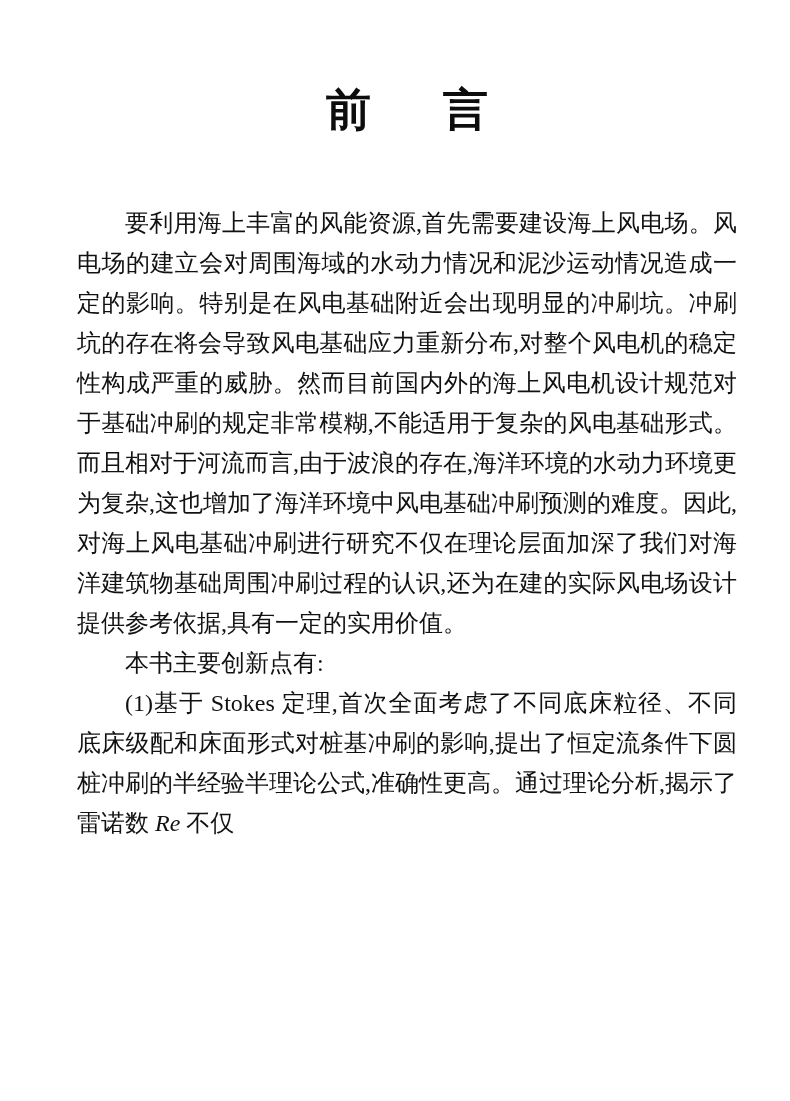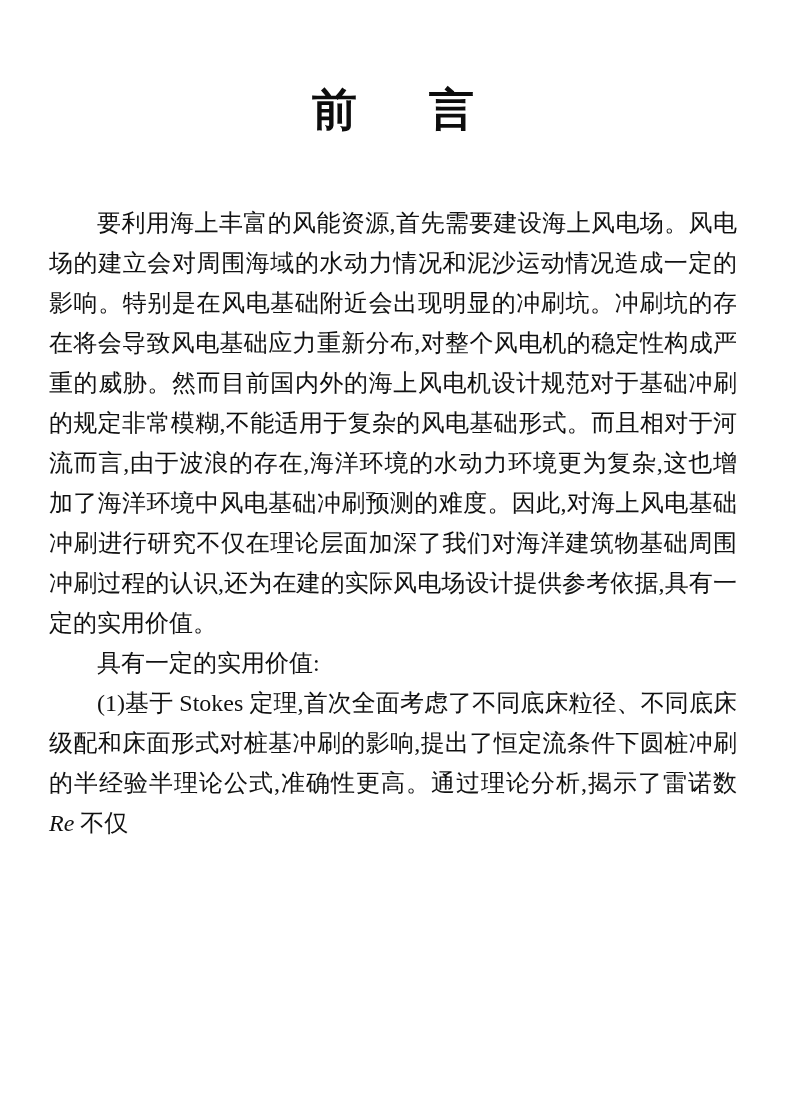--- a/index.html
+++ b/index.html
@@ -7,21 +7,21 @@
     padding: 0;
     background: #ffffff;
   }
   .page {
     position: relative;
     width: 790px;
     height: 953px;
     background: #ffffff;
     color: #111111;
     box-sizing: border-box;
-    padding: 88px 53px 0 49px;
+    padding: 88px 53px 0 77px;
     font-family: "Liberation Serif", "DejaVu Serif", serif;
     overflow: hidden;
   }
   .doc-title {
     margin: 0 0 70px 0;
     padding-left: 0.3em;            
     text-align: center;
     font-size: 45px;
     line-height: 1;
     font-weight: bold;
@@ -52,18 +52,18 @@
   }
 </style>
 </head>
 <body>
 
 <div class="page">
   <h1 class="doc-title">前　言</h1>
 
   <div class="body-text">
       <p><span>要利用海上丰富的风能资源,首先需要建设海上风电场。风电场的建立会对周围海域的水动力情况和泥沙运动情况造成一定的影响。特别是在风电基础附近会出现明显的冲刷坑。冲刷坑的存在将会导致风电基础应力重新分布,对整个风电机的稳定性构成严重的威胁。然而目前国内外的海上风电机设计规范对于基础冲刷的规定非常模糊,不能适用于复杂的风电基础形式。而且相对于河流而言,由于波浪的存在,海洋环境的水动力环境更为复杂,这也增加了海洋环境中风电基础冲刷预测的难度。因此,对海上风电基础冲刷进行研究不仅在理论层面加深了我们对海洋建筑物基础周围冲刷过程的认识,还为在建的实际风电场设计提供参考依据,具有一定的实用价值。</span></p>
-      <p><span>具有一定的实用价值:</span></p>
+      <p><span>本书主要创新点有:</span></p>
       <p><span>(1)基于 Stokes 定理,首次全面考虑了不同底床粒径、不同底床级配和床面形式对桩基冲刷的影响,提出了恒定流条件下圆桩冲刷的半经验半理论公式,准确性更高。通过理论分析,揭示了雷诺数 </span><span class="italic">Re</span><span> 不仅</span></p>
     </div>
 
   <div class="page-number">1</div>
 </div>
 
 </body></html>

